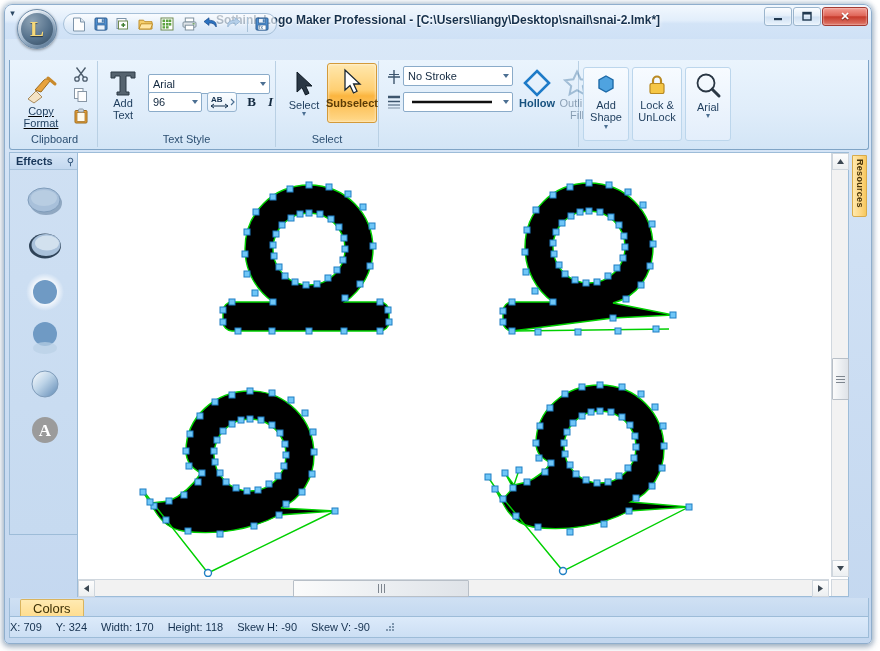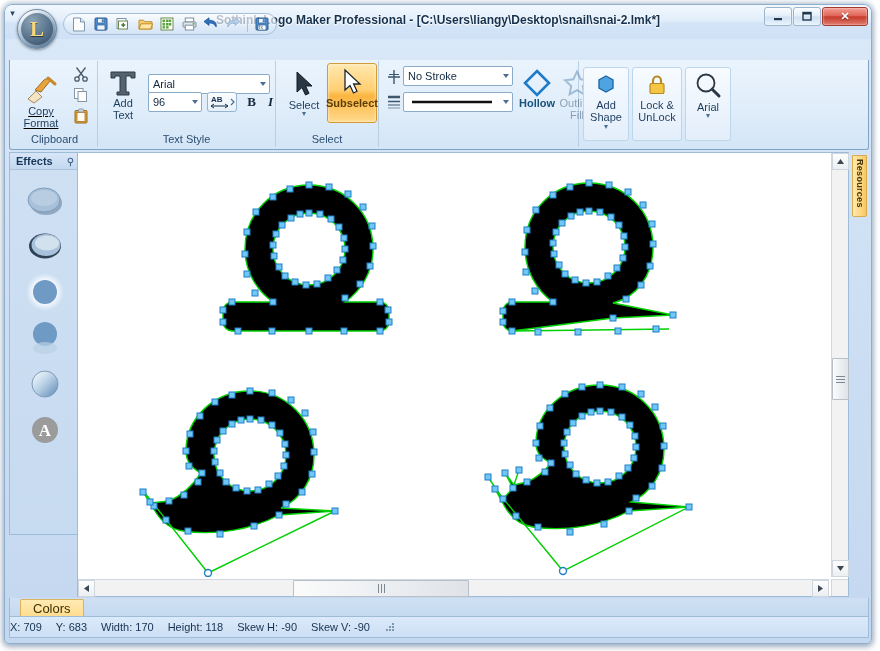--- a/index.html
+++ b/index.html
@@ -995,21 +995,21 @@
   </div>
 
   <div id="statusbar">
     <div id="status-metrics">
       <span class="metric">
         <span>X:</span>
         <span>709</span>
       </span>
       <span class="metric">
         <span>Y:</span>
-        <span>683</span>
+        <span>324</span>
       </span>
       <span class="metric">
         <span>Width:</span>
         <span>170</span>
       </span>
       <span class="metric">
         <span>Height:</span>
         <span>118</span>
       </span>
       <span class="metric">

